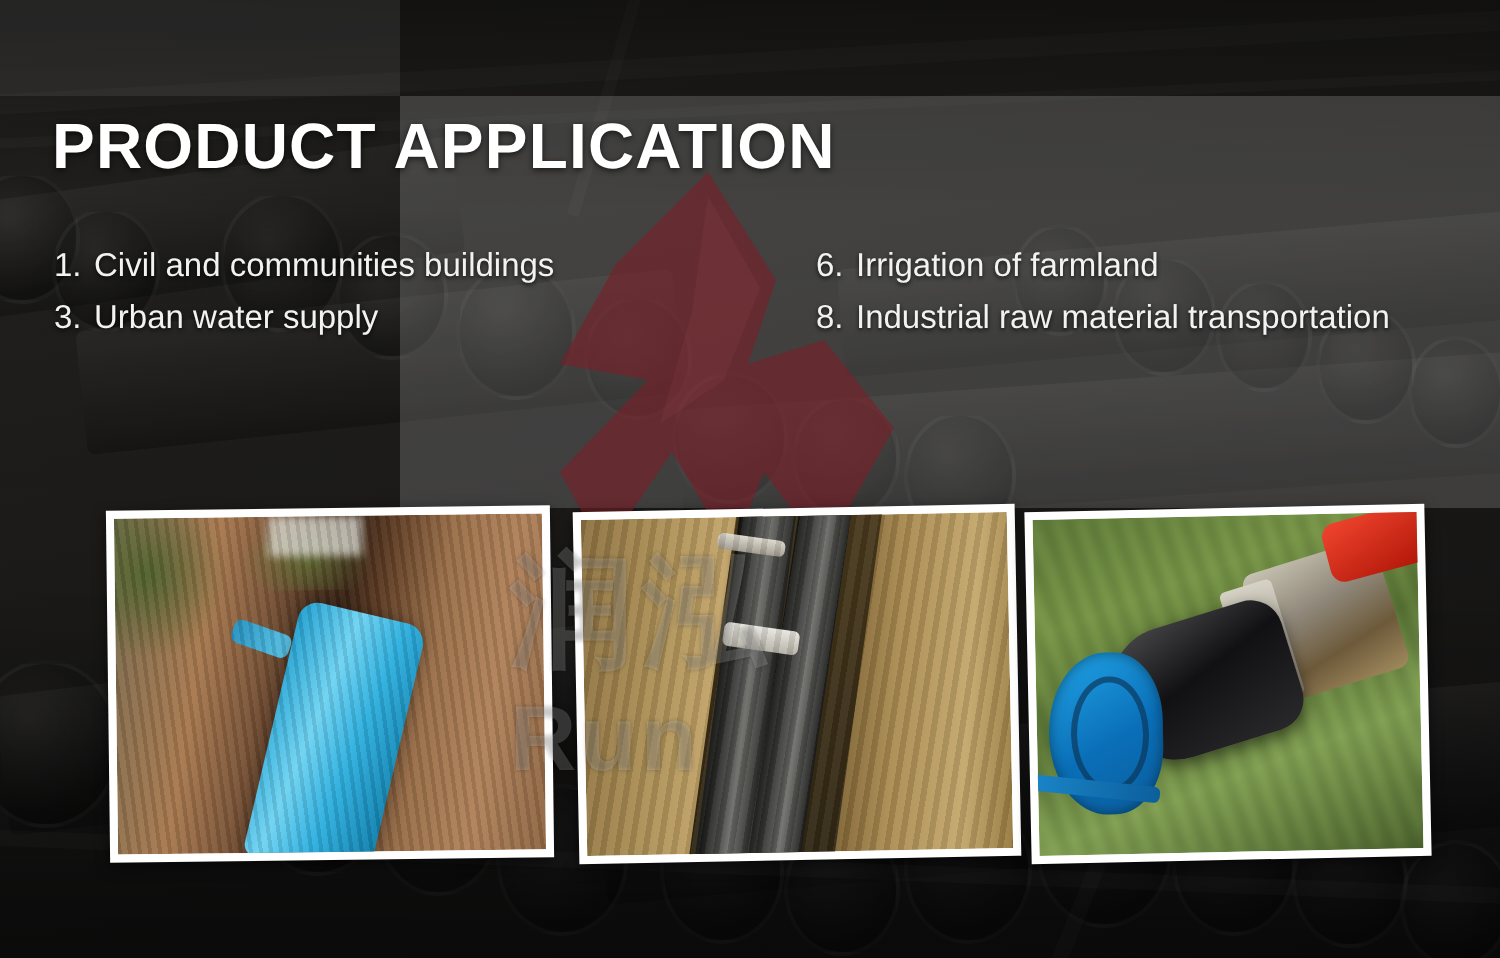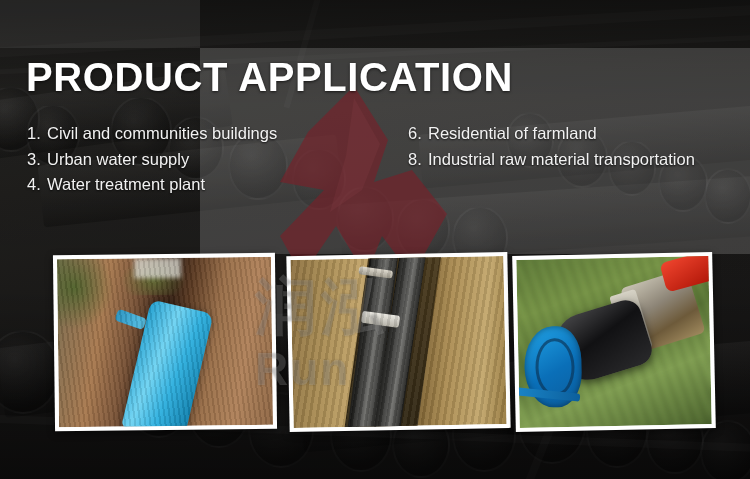--- a/index.html
+++ b/index.html
@@ -34,21 +34,21 @@
          background:rgba(215,215,215,.20);}
   .panel2{position:absolute;left:0px;top:0px;width:200px;height:48px;
          background:rgba(200,200,200,.10);}
 
   
   .wm{position:absolute;left:262px;top:86px;width:185px;height:190px;opacity:.62;}
   .wm svg{display:block;width:100%;height:100%;}
 
   
   .title{position:absolute;left:26px;top:57px;
-         font-size:40px;font-weight:bold;color:#fff;letter-spacing:.6px;
+         font-size:32px;font-weight:bold;color:#fff;letter-spacing:.6px;
          line-height:1;white-space:nowrap;
          text-shadow:0 1px 3px rgba(0,0,0,.65);}
 
   
   .list{position:absolute;top:121px;color:#f2f2f2;font-size:16.5px;line-height:25.5px;
         white-space:nowrap;text-shadow:0 1px 2px rgba(0,0,0,.75);}
   .list .row{height:25.5px;}
   .list .num{display:inline-block;width:20px;}
   .col-left{left:27px;}
   .col-right{left:408px;}
@@ -197,28 +197,25 @@
 
   <div class="title">PRODUCT APPLICATION</div>
 
   <div class="list col-left">
     <div class="row">
       <span class="num">1.</span><span>Civil and communities buildings</span>
     </div>
     <div class="row">
       <span class="num">3.</span><span>Urban water supply</span>
     </div>
-    <div class="row">
-      <span class="num">4.</span><span>Water treatment plant</span>
-    </div>
   </div>
 
   <div class="list col-right">
     <div class="row">
-      <span class="num">6.</span><span>Residential of farmland</span>
+      <span class="num">6.</span><span>Irrigation of farmland</span>
     </div>
     <div class="row">
       <span class="num">8.</span><span>Industrial raw material transportation</span>
     </div>
   </div>
 
   <div class="photos">
 
     <div class="photo p1">
       <div class="inner">

